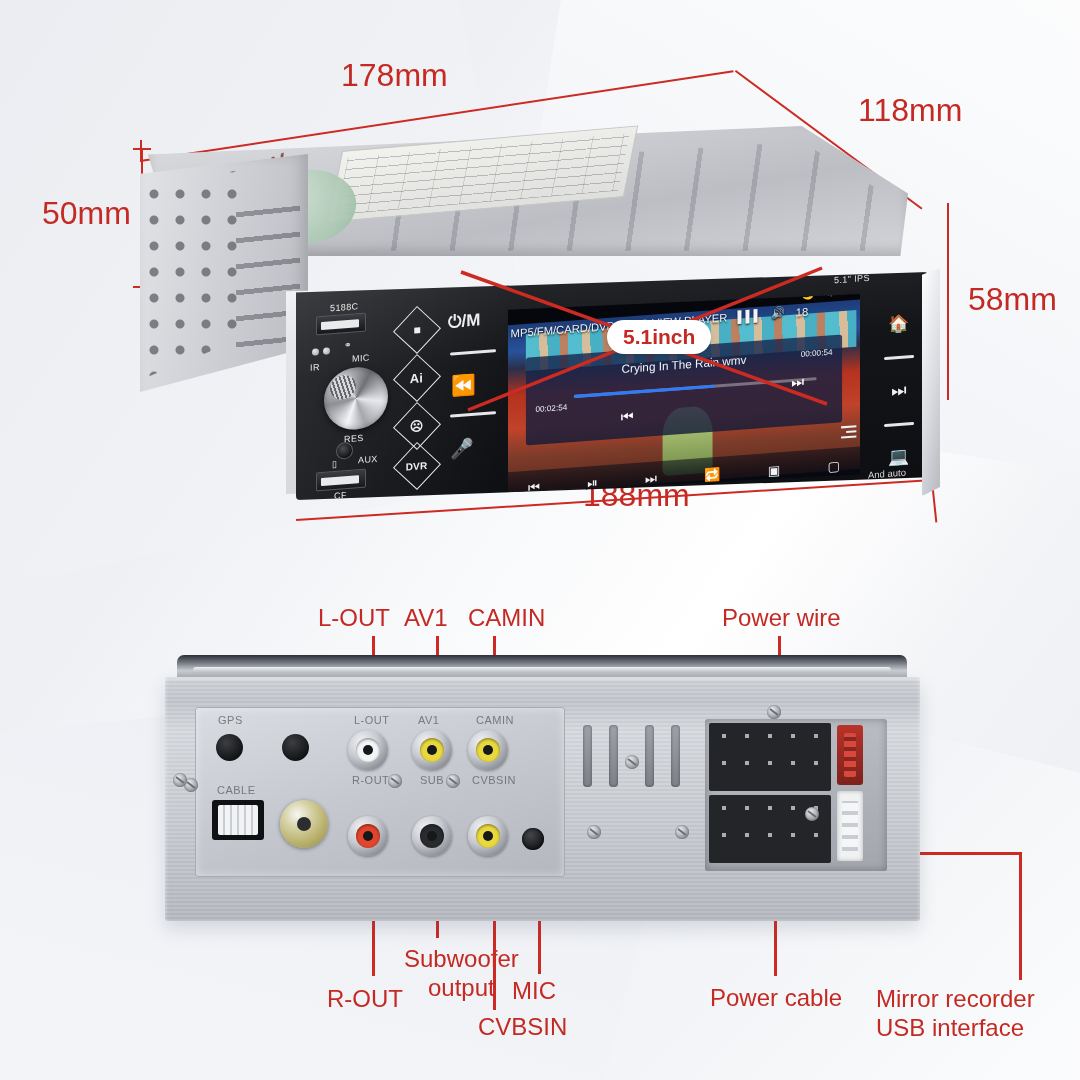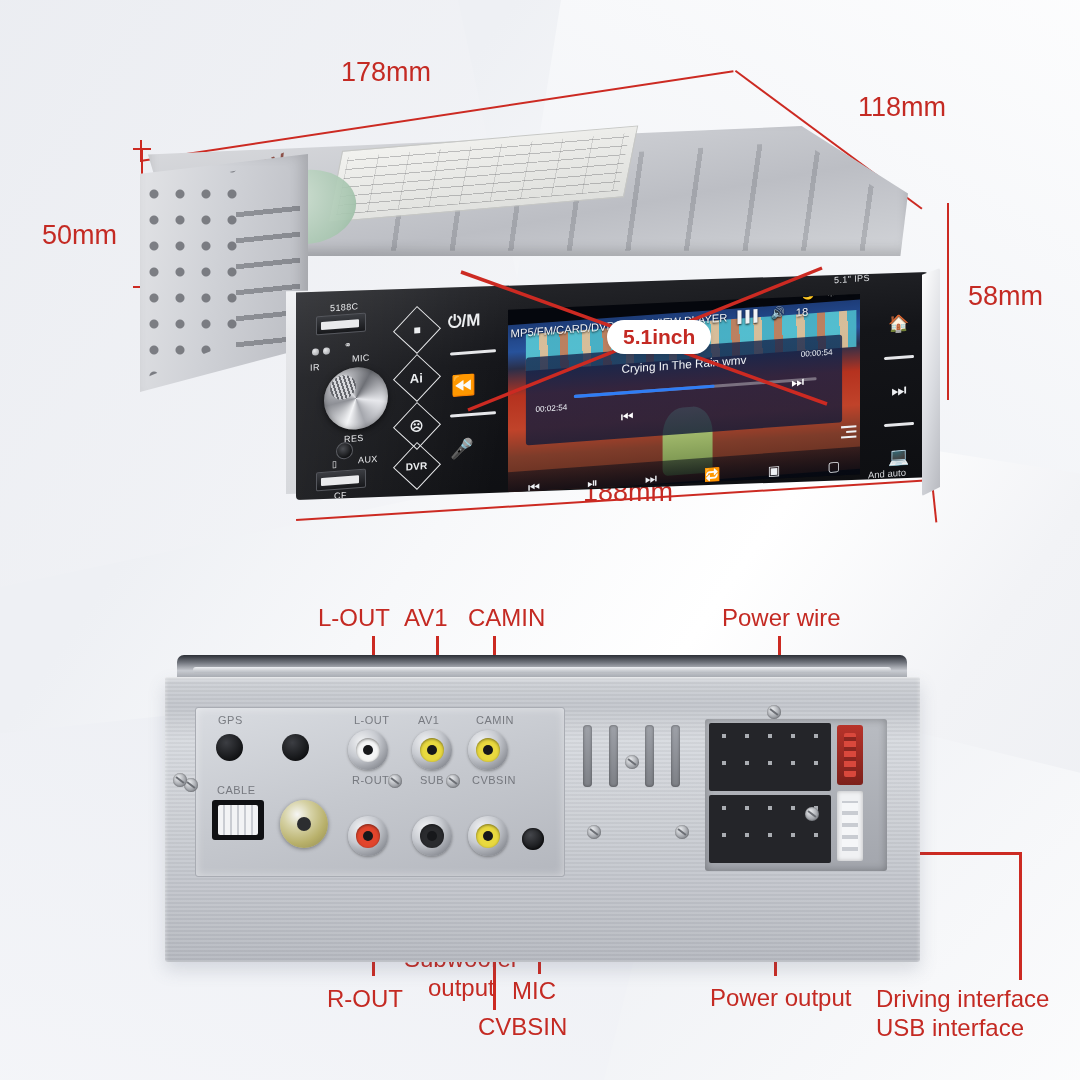--- a/index.html
+++ b/index.html
@@ -39,21 +39,21 @@
     transform: rotate(14deg);
   }
 
   
   .dim-label, .call-label {
     position: absolute;
     color: #c42a23;
     white-space: pre;
     line-height: 1.18;
   }
-  .dim-label { font-size: 27px; }
+  .dim-label { font-size: 32px; }
   .call-label { font-size: 24px; }
   .call-label.multi { line-height: 1.22; }
 
   .rline {
     position: absolute;
     background: #cc2a22;
     transform-origin: 0 0;
   }
   .rline.h { height: 2px; }
   .rline.v { width: 2px; }
@@ -319,21 +319,21 @@
     position:absolute; left: 12px; top: 0px; width: 730px; height: 26px;
     background: linear-gradient(180deg,#2c2f36 0%, #6f737b 28%, #c9ccd2 60%, #9a9da4 100%);
     border-radius: 7px 7px 2px 2px;
   }
   .rear-toplip::after {
     content:""; position:absolute; left: 16px; right: 16px; top: 12px; height: 6px;
     background: linear-gradient(180deg,#eef0f3,#b8bbc1);
     border-radius: 3px;
   }
   .rear-body {
-    position:absolute; left: 0px; top: 22px; width: 755px; height: 285px;
+    position:absolute; left: 0px; top: 22px; width: 755px; height: 244px;
     background:
       linear-gradient(180deg,#cfd2d7 0%, #c3c6cc 10%, #d7dadf 22%, #c8cbd1 60%, #b6b9c0 100%);
     border-radius: 3px;
     box-shadow: inset 0 2px 4px rgba(255,255,255,.6), 0 8px 18px rgba(80,90,110,.18);
   }
   .rear-body::before {
     content:""; position:absolute; inset:0;
     background: repeating-linear-gradient(0deg, rgba(255,255,255,.06) 0 2px, rgba(0,0,0,.03) 2px 4px);
     border-radius:3px;
   }
@@ -461,21 +461,21 @@
 
   <section>
 
     <div class="dim-label" style="left:341px; top:57px;">178mm</div>
     <div class="rline" style="left:140px; top:160px; width:600px; transform: rotate(-8.6deg); height:2px;"></div>
     <div class="rline v" style="left:140px; top:140px; height:22px;"></div>
 
     <div class="dim-label" style="left:858px; top:92px;">118mm</div>
     <div class="rline" style="left:736px; top:70px; width:232px; transform: rotate(36.5deg); height:2px;"></div>
 
-    <div class="dim-label" style="left:42px; top:220px;">50mm</div>
+    <div class="dim-label" style="left:42px; top:195px;">50mm</div>
     <div class="rline v" style="left:141px; top:148px; height:140px;"></div>
     <div class="rline h" style="left:133px; top:148px; width:18px;"></div>
     <div class="rline h" style="left:133px; top:286px; width:18px;"></div>
 
     <div class="dim-label" style="left:968px; top:281px;">58mm</div>
     <div class="rline v" style="left:947px; top:203px; height:197px;"></div>
 
     <div class="dim-label" style="left:583px; top:477px;">188mm</div>
     <div class="rline" style="left:296px; top:519px; width:634px; transform: rotate(-3.6deg); height:2px;"></div>
     <div class="rline" style="left:925px; top:405px; width:118px; transform: rotate(84deg); height:2px;"></div>
@@ -628,22 +628,22 @@
     <div class="leader-dot" style="left:489px; top:784px;"></div>
 
     <div class="leader" style="left:778px; top:636px; height:144px;"></div>
     <div class="leader-dot" style="left:774px; top:776px;"></div>
 
     <div class="call-label" style="left:327px; top:985px;">R-OUT</div>
     <div class="call-label multi" style="left:404px; top:944px; text-align:center;">Subwoofer
 output</div>
     <div class="call-label" style="left:478px; top:1013px;">CVBSIN</div>
     <div class="call-label" style="left:512px; top:977px;">MIC</div>
-    <div class="call-label" style="left:710px; top:984px;">Power output</div>
-    <div class="call-label multi" style="left:876px; top:984px;">Driving interface
+    <div class="call-label" style="left:710px; top:984px;">Power cable</div>
+    <div class="call-label multi" style="left:876px; top:984px;">Mirror recorder
 USB interface</div>
 
     <div class="leader-dot" style="left:368px; top:872px;"></div>
     <div class="leader" style="left:372px; top:876px; height:100px;"></div>
 
     <div class="leader-dot" style="left:432px; top:872px;"></div>
     <div class="leader" style="left:436px; top:876px; height:62px;"></div>
 
     <div class="leader-dot" style="left:489px; top:872px;"></div>
     <div class="leader" style="left:493px; top:876px; height:134px;"></div>

